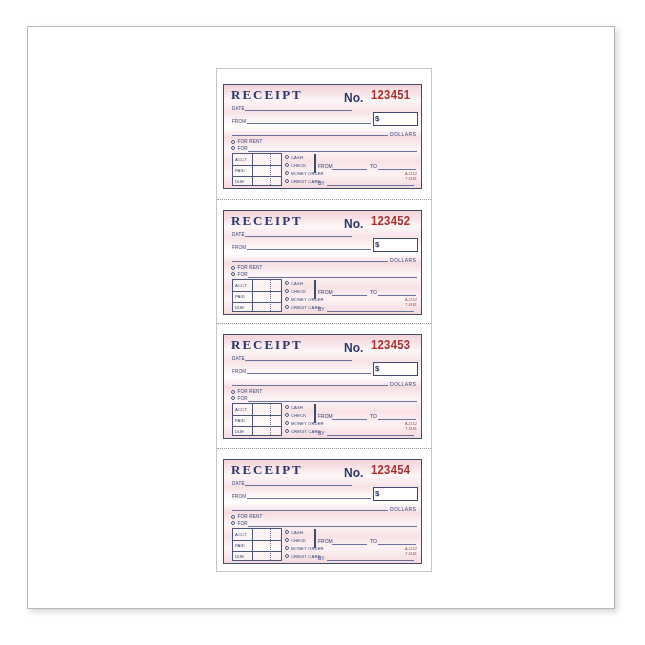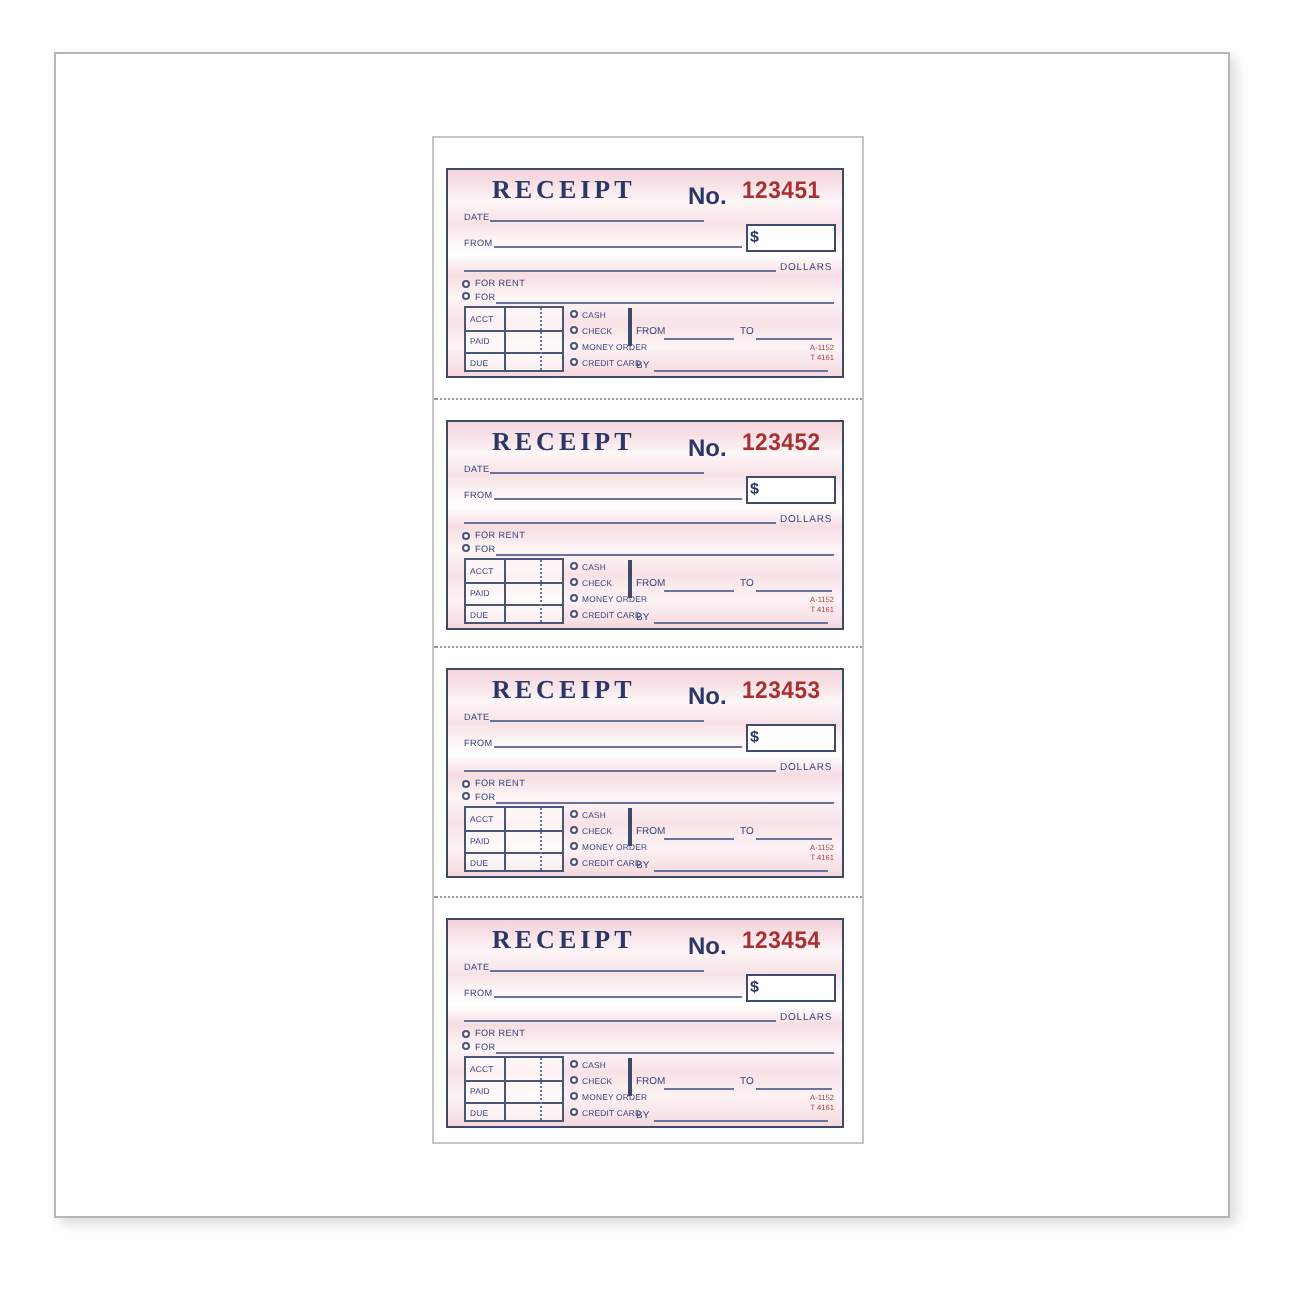--- a/index.html
+++ b/index.html
@@ -16,21 +16,21 @@
                border-top:1px dotted #9a9a9a;}
   
   .receipt{position:absolute;left:6px;width:197px;height:103px;
            border:1.5px solid #3e4a66;box-sizing:content-box;
            background:linear-gradient(180deg,
              #f3d4da 0%, #f9e6ea 9%, #fdf6f7 15%,
              #f8e2e6 26%, #fdf4f5 34%, #ffffff 41%,
              #f7dde2 51%, #fdf5f6 62%,
              #f8e2e6 74%, #fdf3f4 86%, #f4d8de 100%);}
   .receipt *{position:absolute;box-sizing:border-box;}
-  .r-title{left:22px;top:2px;font-family:"Liberation Serif",serif;font-weight:bold;
+  .r-title{left:7px;top:2px;font-family:"Liberation Serif",serif;font-weight:bold;
            font-size:13px;color:#2b3769;letter-spacing:2px;}
   .r-no{left:120px;top:6px;font-weight:bold;font-size:12px;color:#2b3769;}
   .r-number{left:147px;top:3px;font-weight:bold;font-size:12px;color:#a93030;
             letter-spacing:0.3px;transform:scaleX(0.94);transform-origin:left top;}
   .tiny{font-size:4.6px;color:#36427a;letter-spacing:0.2px;}
   .micro{font-size:4.2px;color:#36427a;letter-spacing:0.1px;}
   .uline{border-bottom:0.9px solid #6a739b;height:0;}
   .lab-date{left:8px;top:20.5px;}
   .ln-date{left:21px;top:25px;width:107px;}
   .lab-from{left:8px;top:33.5px;}

